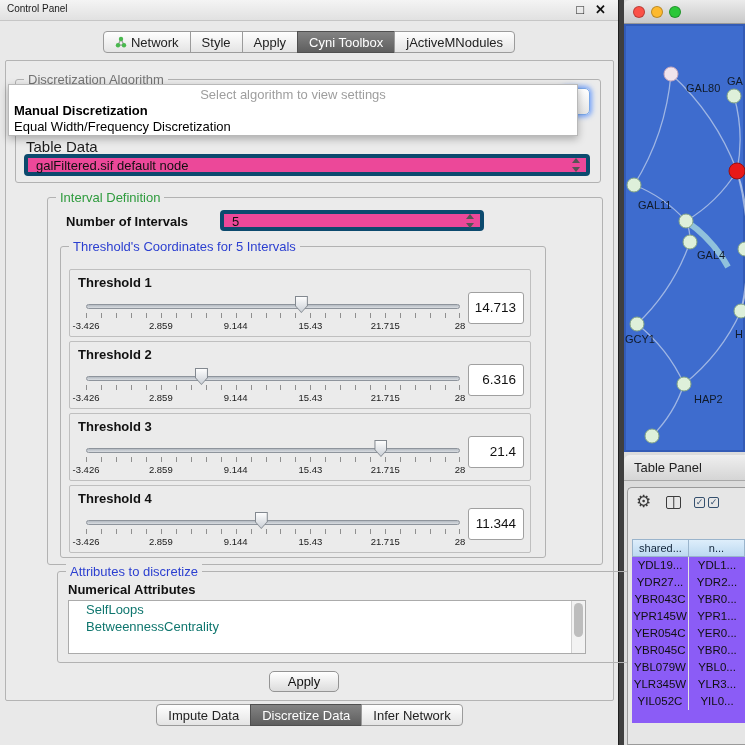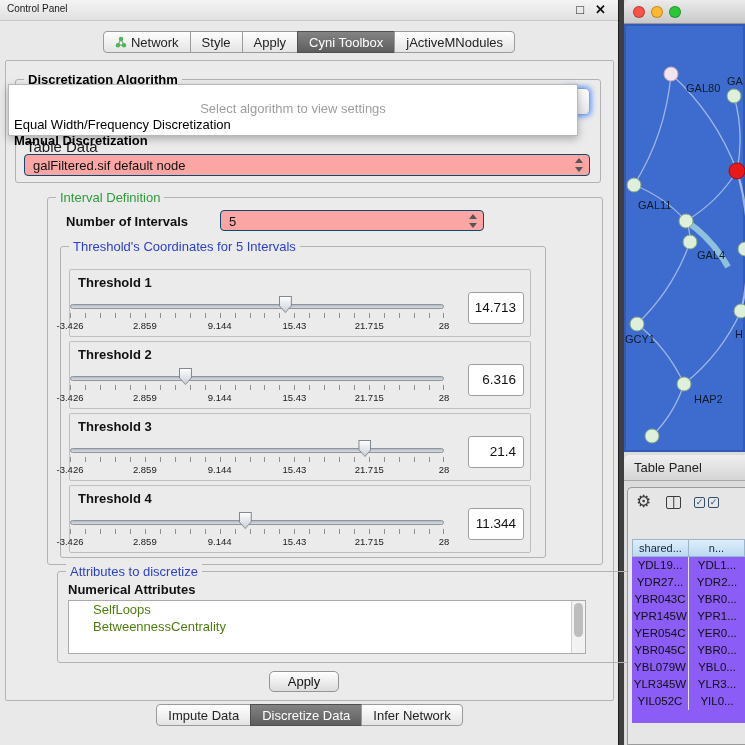--- a/index.html
+++ b/index.html
@@ -20,68 +20,68 @@
   .tab{height:22px;display:flex;align-items:center;gap:4px;padding:0 11px;font-size:13px;color:#222;
        background:linear-gradient(#fefefe,#e4e4e4);border:1px solid #9b9b9b;margin-left:-1px;white-space:nowrap;cursor:default}
   .tab:first-child{border-radius:4px 0 0 4px;margin-left:0}
   .tab:last-child{border-radius:0 4px 4px 0}
   .tab.selected{background:linear-gradient(#838383,#5e5e5e);color:#fff;border-color:#4f4f4f}
 
   #cp-body{position:absolute;left:5px;top:60px;width:609px;height:641px;border:1px solid #b4b4b4;background:#ebebeb;border-radius:2px}
 
   .group{position:absolute;border:1px solid #b2b2b2;border-radius:3px}
   .group-title{position:absolute;top:-8px;left:8px;background:#ebebeb;padding:0 4px;font-size:13px;white-space:nowrap}
-  .gt-bold{font-weight:bold;color:#000000}
+  .gt-bold{font-weight:normal;color:#737373}
   .gt-green{color:#2e9b3d}
   .gt-blue{color:#2b3fd0}
 
   #disc-group{left:9px;top:18px;width:586px;height:104px}
   #table-data-label{position:absolute;left:10px;top:58px;font-size:15px;color:#1c1c1c}
-  .combo{position:absolute;background:#fca5a5;border:1px solid #0c4a6e;border-radius:4px;font-size:13px;color:#111}
+  .combo{position:absolute;background:#ec4899;border:4px solid #0c4a6e;border-radius:4px;font-size:13px;color:#111}
   .combo .combo-text{position:absolute;left:8px;top:50%;transform:translateY(-50%);white-space:nowrap}
   .spin{position:absolute;right:5px;top:50%;transform:translateY(-50%);width:9px;height:14px}
   .spin::before,.spin::after{content:"";position:absolute;left:0;border-left:4.5px solid transparent;border-right:4.5px solid transparent}
   .spin::before{top:0;border-bottom:5px solid #555}
   .spin::after{bottom:0;border-top:5px solid #555}
   #table-data-combo{left:8px;top:74px;width:566px;height:22px}
 
   
   #algo-combo-stub{position:absolute;left:562px;top:88px;width:28px;height:27px;z-index:40;background:linear-gradient(#fff,#e6e6e6);
     border:1px solid #7aa7e8;border-radius:5px;box-shadow:0 0 5px 2px rgba(80,140,255,.75)}
   #algo-dropdown{position:absolute;left:8px;top:84px;width:570px;height:52px;z-index:50;background:#fff;border:1px solid #b9b9b9;
     box-shadow:0 3px 8px rgba(0,0,0,.28)}
-  .dd-hint{height:16px;line-height:16px;text-align:center;font-size:13px;color:#9e9e9e;margin-top:16px}
+  .dd-hint{height:16px;line-height:16px;text-align:center;font-size:13px;color:#9e9e9e;margin-top:2px}
   .dd-item{height:16px;line-height:16px;padding-left:5px;font-size:13px;color:#000}
   .dd-item.bold{font-weight:bold}
 
   
   #interval-group{left:41px;top:136px;width:556px;height:368px}
   #noi-label{position:absolute;left:18px;top:16px;font-size:13px;font-weight:bold;color:#111}
   #noi-combo{left:172px;top:12px;width:264px;height:21px}
   #thr-group{left:12px;top:48px;width:486px;height:312px}
   .th-block{position:absolute;left:8px;width:462px;height:68px;border:1px solid #bfbfbf;border-radius:2px;background:#ebebeb}
   .th-label{position:absolute;left:8px;top:5px;font-size:13px;font-weight:bold;color:#111}
-  .slider{position:absolute;left:0;top:26px;width:374px;height:40px}
+  .slider{position:absolute;left:16px;top:26px;width:374px;height:40px}
   .track{position:absolute;left:0;top:8px;width:100%;height:5px;border:1px solid #8e949c;border-radius:3px;
     background:linear-gradient(#b4bac2,#d9dde1)}
   .ticks{position:absolute;left:0;top:17px;width:100%;height:5px;
     background:repeating-linear-gradient(to right,#8f8f8f 0 1px,transparent 1px 14.96px);border-right:1px solid #8f8f8f}
   .scale{position:absolute;left:0;top:24px;width:100%;height:12px}
   .scale span{position:absolute;transform:translateX(-50%);font-size:9.5px;color:#1a1a1a;white-space:nowrap}
   .thumb{position:absolute;top:0;width:13px;height:17px;z-index:2}
   .thumb::before{content:"";position:absolute;inset:0;background:#82888f;clip-path:polygon(0 0,100% 0,100% 58%,50% 100%,0 58%)}
   .thumb::after{content:"";position:absolute;inset:1px;background:linear-gradient(#fdfdfd,#cbd0d7);clip-path:polygon(0 0,100% 0,100% 58%,50% 100%,0 58%)}
   .th-value{position:absolute;left:398px;top:22px;width:56px;height:32px;background:#fff;border:1px solid #a0a0a0;border-radius:3px;
     font-size:13.5px;color:#111;text-align:right;line-height:30px;padding-right:7px}
 
   
   #attr-group{left:51px;top:510px;width:634px;height:92px}
   #attr-sub{position:absolute;left:10px;top:10px;font-size:13px;font-weight:bold;color:#111}
   .attr-list{position:absolute;left:10px;top:28px;width:518px;height:54px;background:#fff;border:1px solid #ababab;overflow:hidden}
-  .attr-item{font-size:13px;color:#4d7c0f;line-height:17px;padding-left:24px}
+  .attr-item{font-size:13px;color:#0f766e;line-height:17px;padding-left:17px}
   .attr-scrollbar{position:absolute;right:0;top:0;bottom:0;width:14px;background:#f2f2f2;border-left:1px solid #d0d0d0}
   .attr-scroll-thumb{position:absolute;left:2px;top:2px;width:9px;height:34px;background:#bdbdbd;border-radius:5px}
 
   #apply-btn{position:absolute;left:263px;top:610px;width:70px;height:21px;border:1px solid #949494;border-radius:5px;
     background:linear-gradient(#ffffff,#dcdcdc);font-size:13px;color:#111;text-align:center;line-height:19px;cursor:default}
 
   
   #right-bg{position:absolute;left:624px;top:0;width:121px;height:745px;background:#dcdcdc}
 
   #network-window{position:absolute;left:624px;top:0;width:121px;height:452px}
@@ -273,22 +273,22 @@
         </div>
         <div class="tab">
           <span>Infer Network</span>
         </div>
       </div>
   </div>
 
   <div id="algo-combo-stub"></div>
   <div id="algo-dropdown">
     <div class="dd-hint">Select algorithm to view settings</div>
+    <div class="dd-item bold">Manual Discretization</div>
     <div class="dd-item">Equal Width/Frequency Discretization</div>
-    <div class="dd-item bold">Manual Discretization</div>
   </div>
 
   <div id="network-window">
     <div id="net-titlebar">
       <div id="traffic-lights">
           <span class="light" style="background: rgb(251, 81, 71);"></span>
           <span class="light" style="background: rgb(253, 185, 46);"></span>
           <span class="light" style="background: rgb(43, 199, 57);"></span>
         </div>
     </div>

